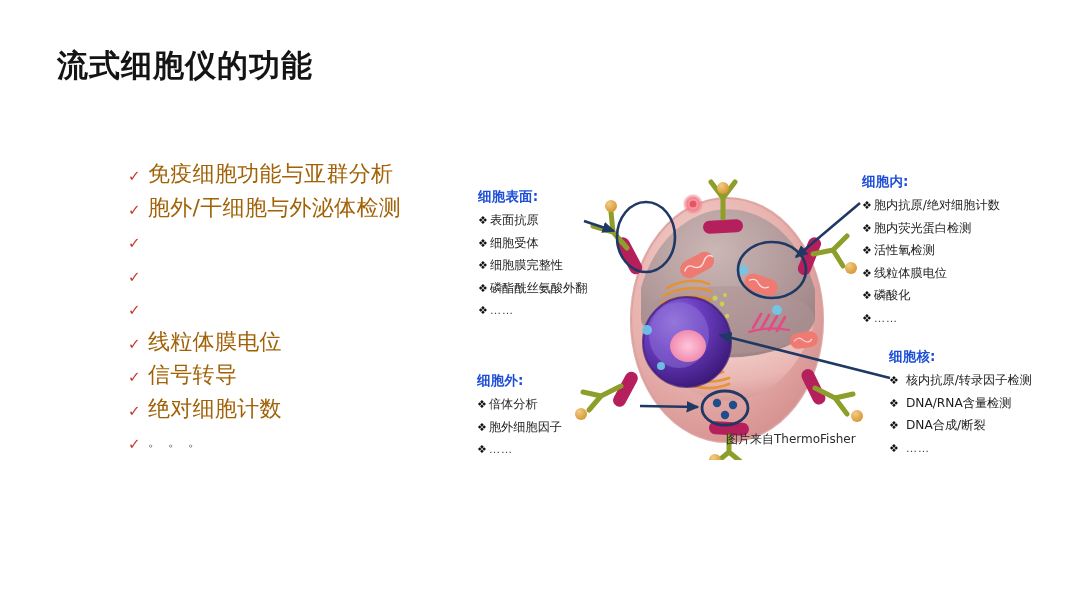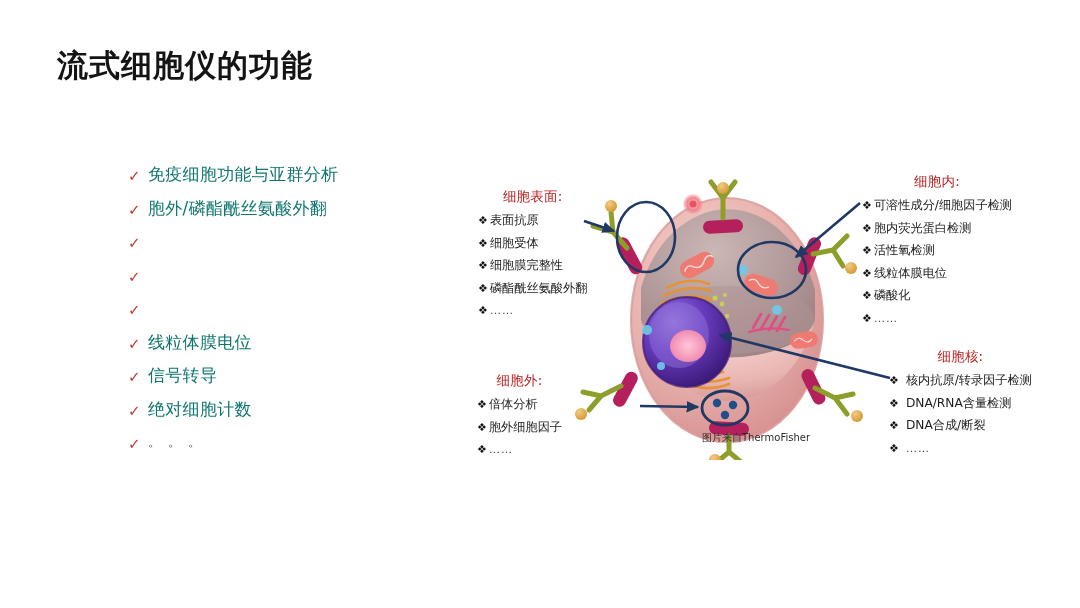--- a/index.html
+++ b/index.html
@@ -41,42 +41,41 @@
   .check-icon {
     width: 20px;
     flex: 0 0 20px;
     color: #C0392B;
     font-size: 15px;
     line-height: 24px;
     font-weight: bold;
     padding-top: 2px;
   }
   .feature-label {
-    font-size: 17px;
-    color: #0f766e;
+    font-size: 22px;
+    color: #a16207;
     line-height: 24px;
     white-space: nowrap;
     letter-spacing: 0.3px;
   }
   .feature-label.dots {
     font-size: 13px;
     letter-spacing: 7px;
     color: #333;
   }
 
   
   .anno-block { position: absolute; }
   .anno-head {
-    color: #b91c1c;
-    font-weight: normal;
+    color: #1d4ed8;
+    font-weight: bold;
     font-size: 13.5px;
     margin-bottom: 7px;
     white-space: nowrap;
     letter-spacing: 0.2px;
-    text-align: center;
   }
   .anno-item {
     display: flex;
     align-items: baseline;
     font-size: 12.2px;
     color: #1d1d1d;
     line-height: 15px;
     margin-bottom: 7.5px;
     white-space: nowrap;
   }
@@ -107,22 +106,22 @@
   #anno-lines {
     position: absolute;
     left: 560px; top: 165px;
     width: 480px; height: 300px;
     pointer-events: none;
   }
 
   
   #image-credit {
     position: absolute;
-    left: 702px; top: 431px;
-    font-size: 10px;
+    left: 726px; top: 431px;
+    font-size: 12px;
     color: #2b2b2b;
     white-space: nowrap;
   }
 
   
   #watermark {
     position: absolute;
     left: 877px; top: 548px;
     display: flex;
     align-items: center;
@@ -143,21 +142,21 @@
 
   <div id="slide-title">流式细胞仪的功能</div>
 
   <div id="feature-list">
     <div class="feature-row">
       <span class="check-icon">✓</span>
       <span class="feature-label">免疫细胞功能与亚群分析</span>
     </div>
     <div class="feature-row">
       <span class="check-icon">✓</span>
-      <span class="feature-label">胞外/磷酯酰丝氨酸外翻</span>
+      <span class="feature-label">胞外/干细胞与外泌体检测</span>
     </div>
     <div class="feature-row">
       <span class="check-icon">✓</span>
     </div>
     <div class="feature-row">
       <span class="check-icon">✓</span>
     </div>
     <div class="feature-row">
       <span class="check-icon">✓</span>
     </div>
@@ -407,21 +406,21 @@
     <div class="anno-item ell">
       <span class="anno-mark">❖</span>
       <span class="anno-text">……</span>
     </div>
   </div>
 
   <div class="anno-block" id="block-intracell">
     <div class="anno-head">细胞内:</div>
     <div class="anno-item">
       <span class="anno-mark">❖</span>
-      <span class="anno-text">可溶性成分/细胞因子检测</span>
+      <span class="anno-text">胞内抗原/绝对细胞计数</span>
     </div>
     <div class="anno-item">
       <span class="anno-mark">❖</span>
       <span class="anno-text">胞内荧光蛋白检测</span>
     </div>
     <div class="anno-item">
       <span class="anno-mark">❖</span>
       <span class="anno-text">活性氧检测</span>
     </div>
     <div class="anno-item">

